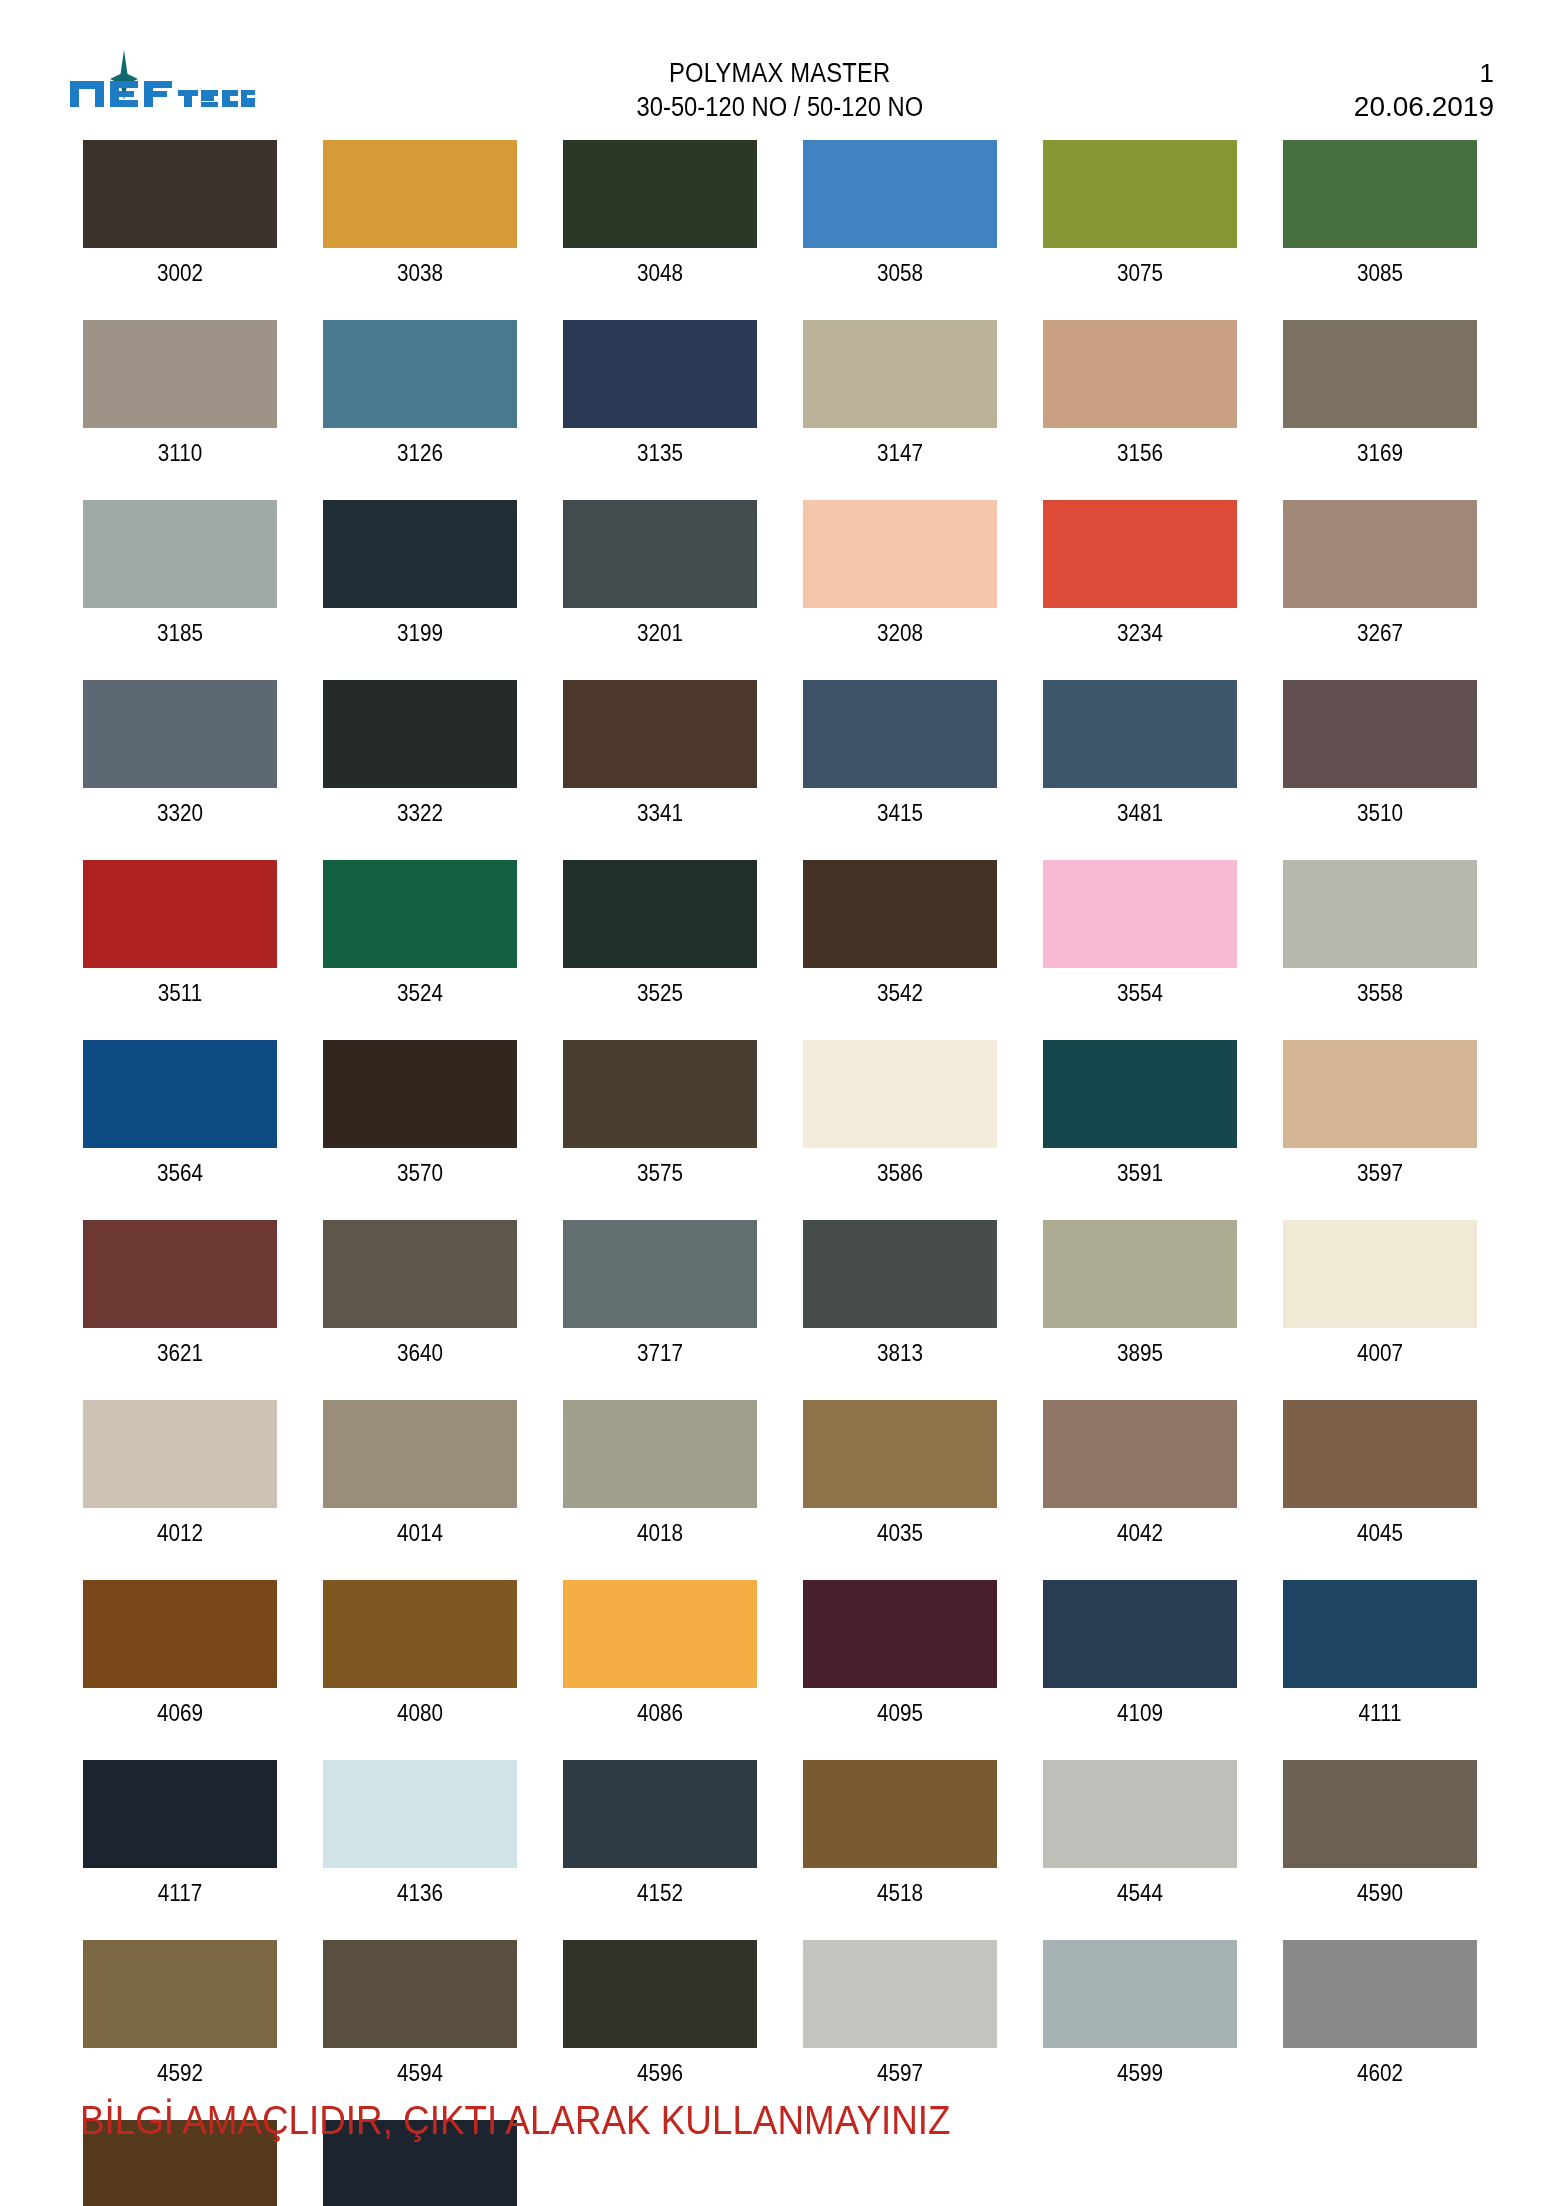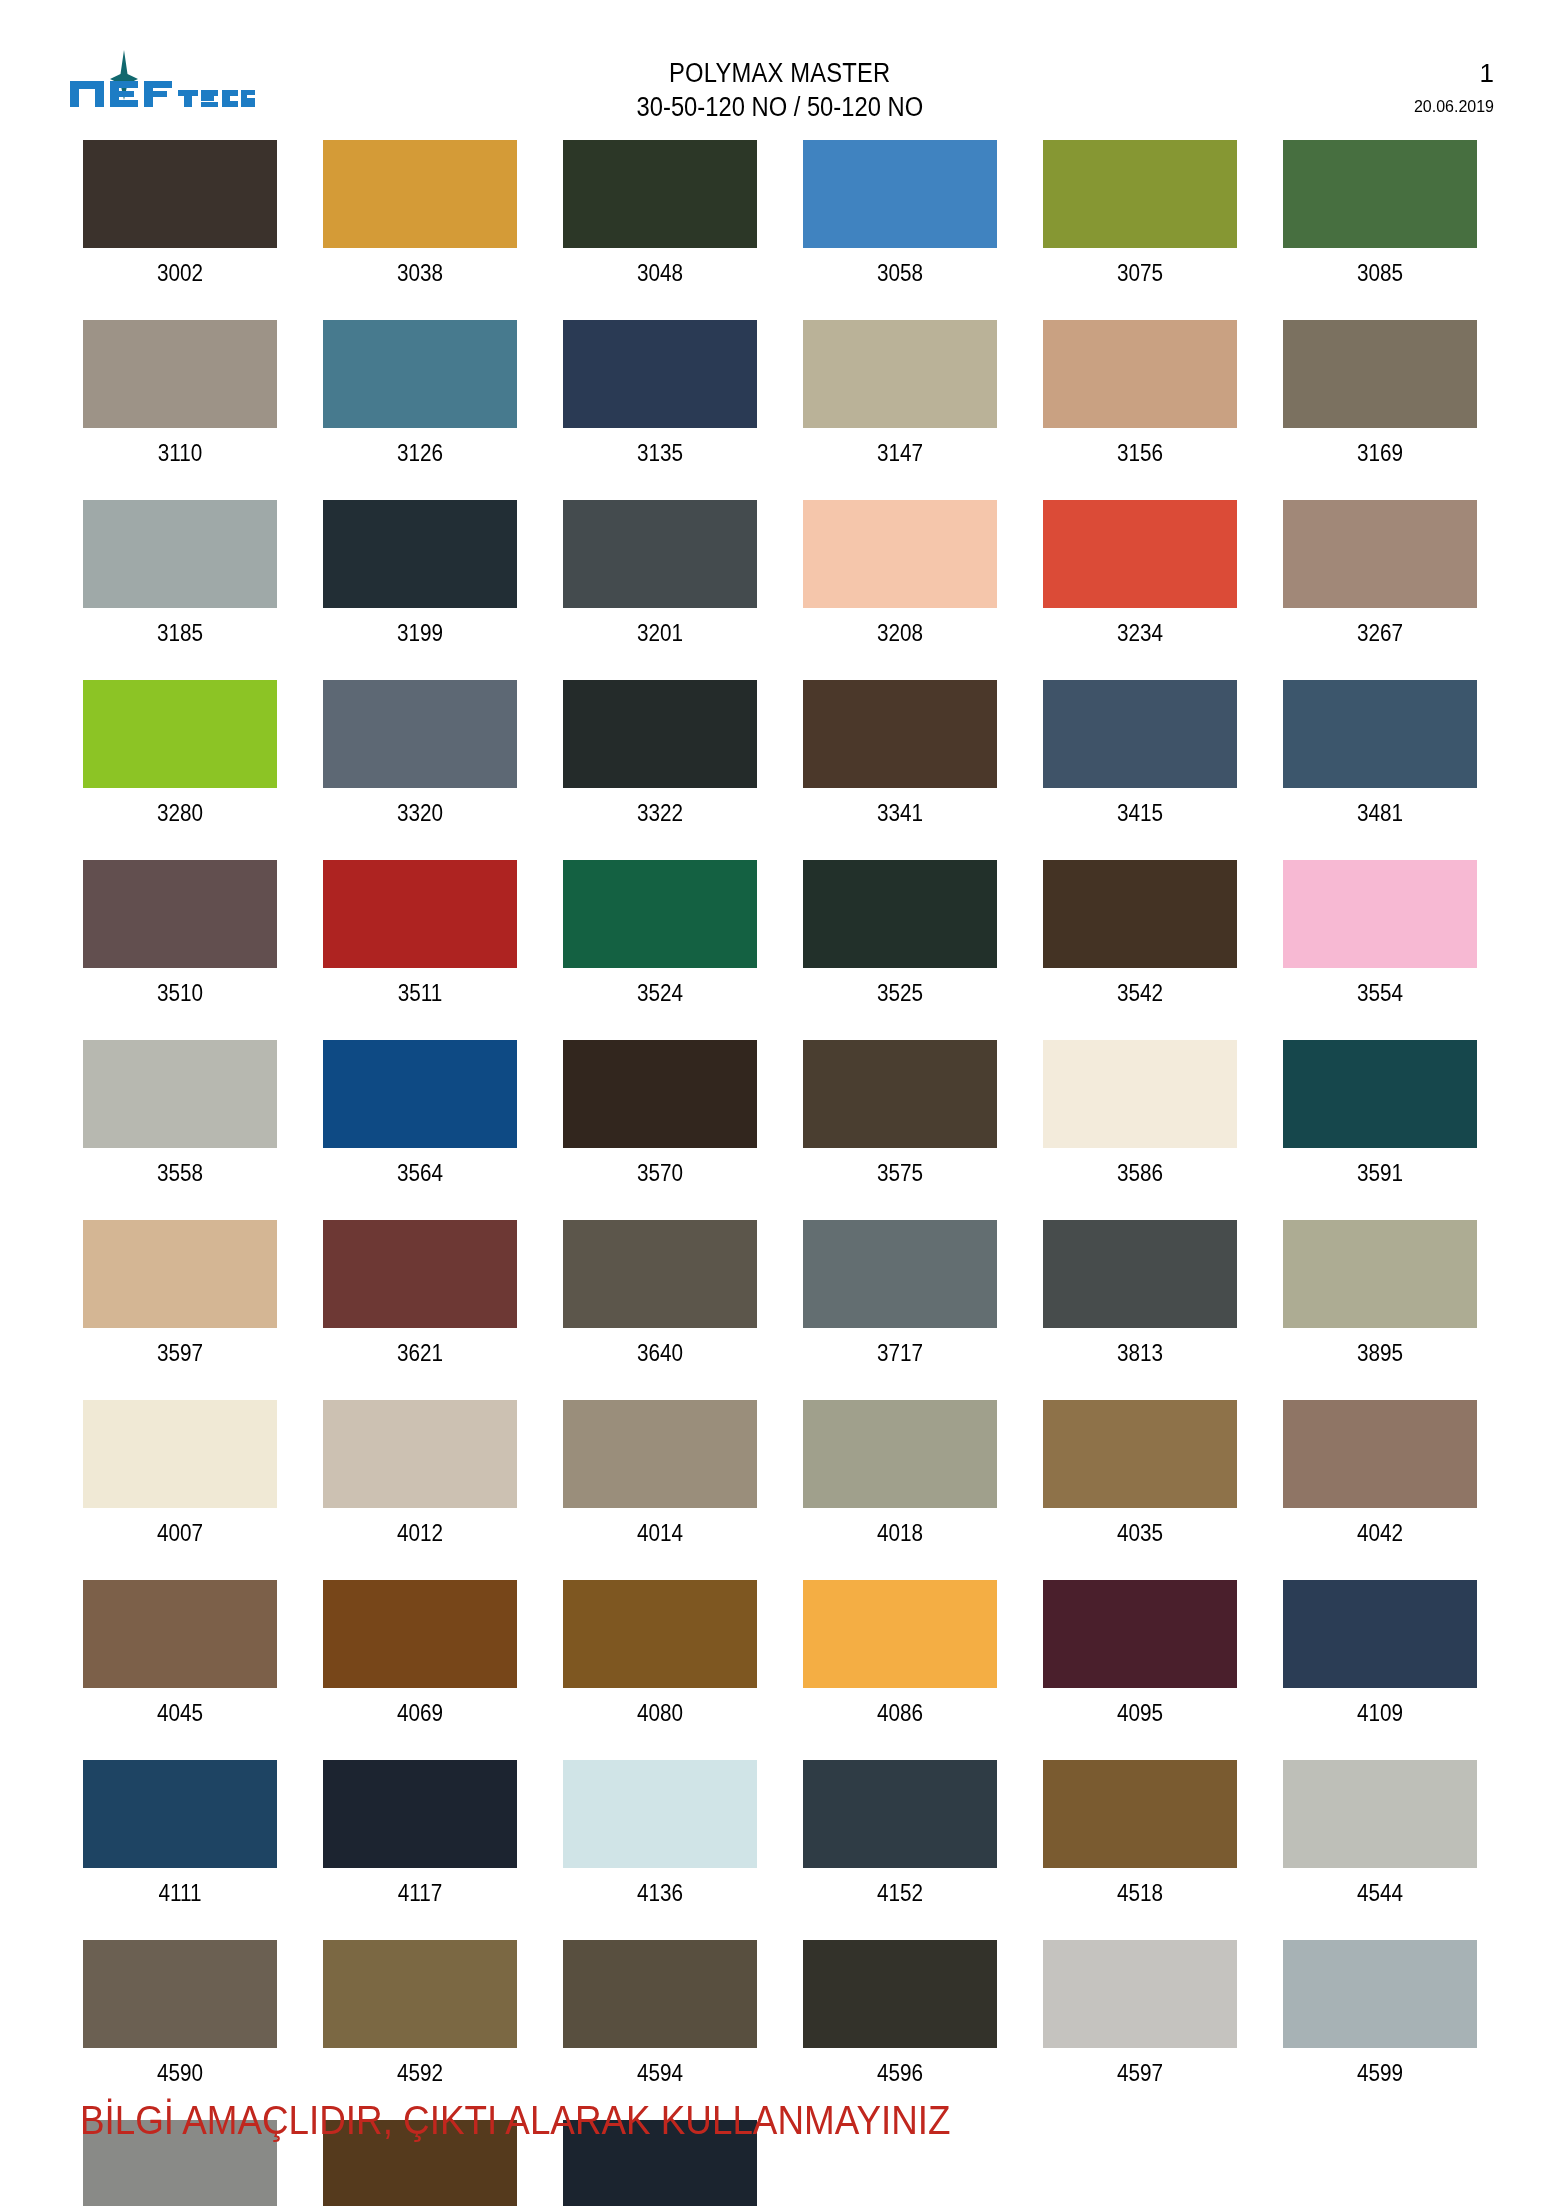--- a/index.html
+++ b/index.html
@@ -60,21 +60,21 @@
     position: absolute;
     right: 66px;
     top: 56px;
     text-align: right;
   }
   .header-page {
     font-size: 26px;
     line-height: 34px;
   }
   .header-date {
-    font-size: 16px;
+    font-size: 28px;
     line-height: 34px;
   }
 
   
   .grid {
     position: absolute;
     left: 66px;
     top: 140px;
     width: 1428px;
     display: grid;
@@ -244,24 +244,20 @@
     </div>
     <div class="cell">
       <div class="swatch" style="background: rgb(219, 75, 55);"></div>
       <div class="swatch-label">3234</div>
     </div>
     <div class="cell">
       <div class="swatch" style="background: rgb(161, 136, 120);"></div>
       <div class="swatch-label">3267</div>
     </div>
     <div class="cell">
-      <div class="swatch" style="background: rgb(140, 196, 37);"></div>
-      <div class="swatch-label">3280</div>
-    </div>
-    <div class="cell">
       <div class="swatch" style="background: rgb(93, 104, 116);"></div>
       <div class="swatch-label">3320</div>
     </div>
     <div class="cell">
       <div class="swatch" style="background: rgb(36, 43, 42);"></div>
       <div class="swatch-label">3322</div>
     </div>
     <div class="cell">
       <div class="swatch" style="background: rgb(75, 56, 42);"></div>
       <div class="swatch-label">3341</div>

